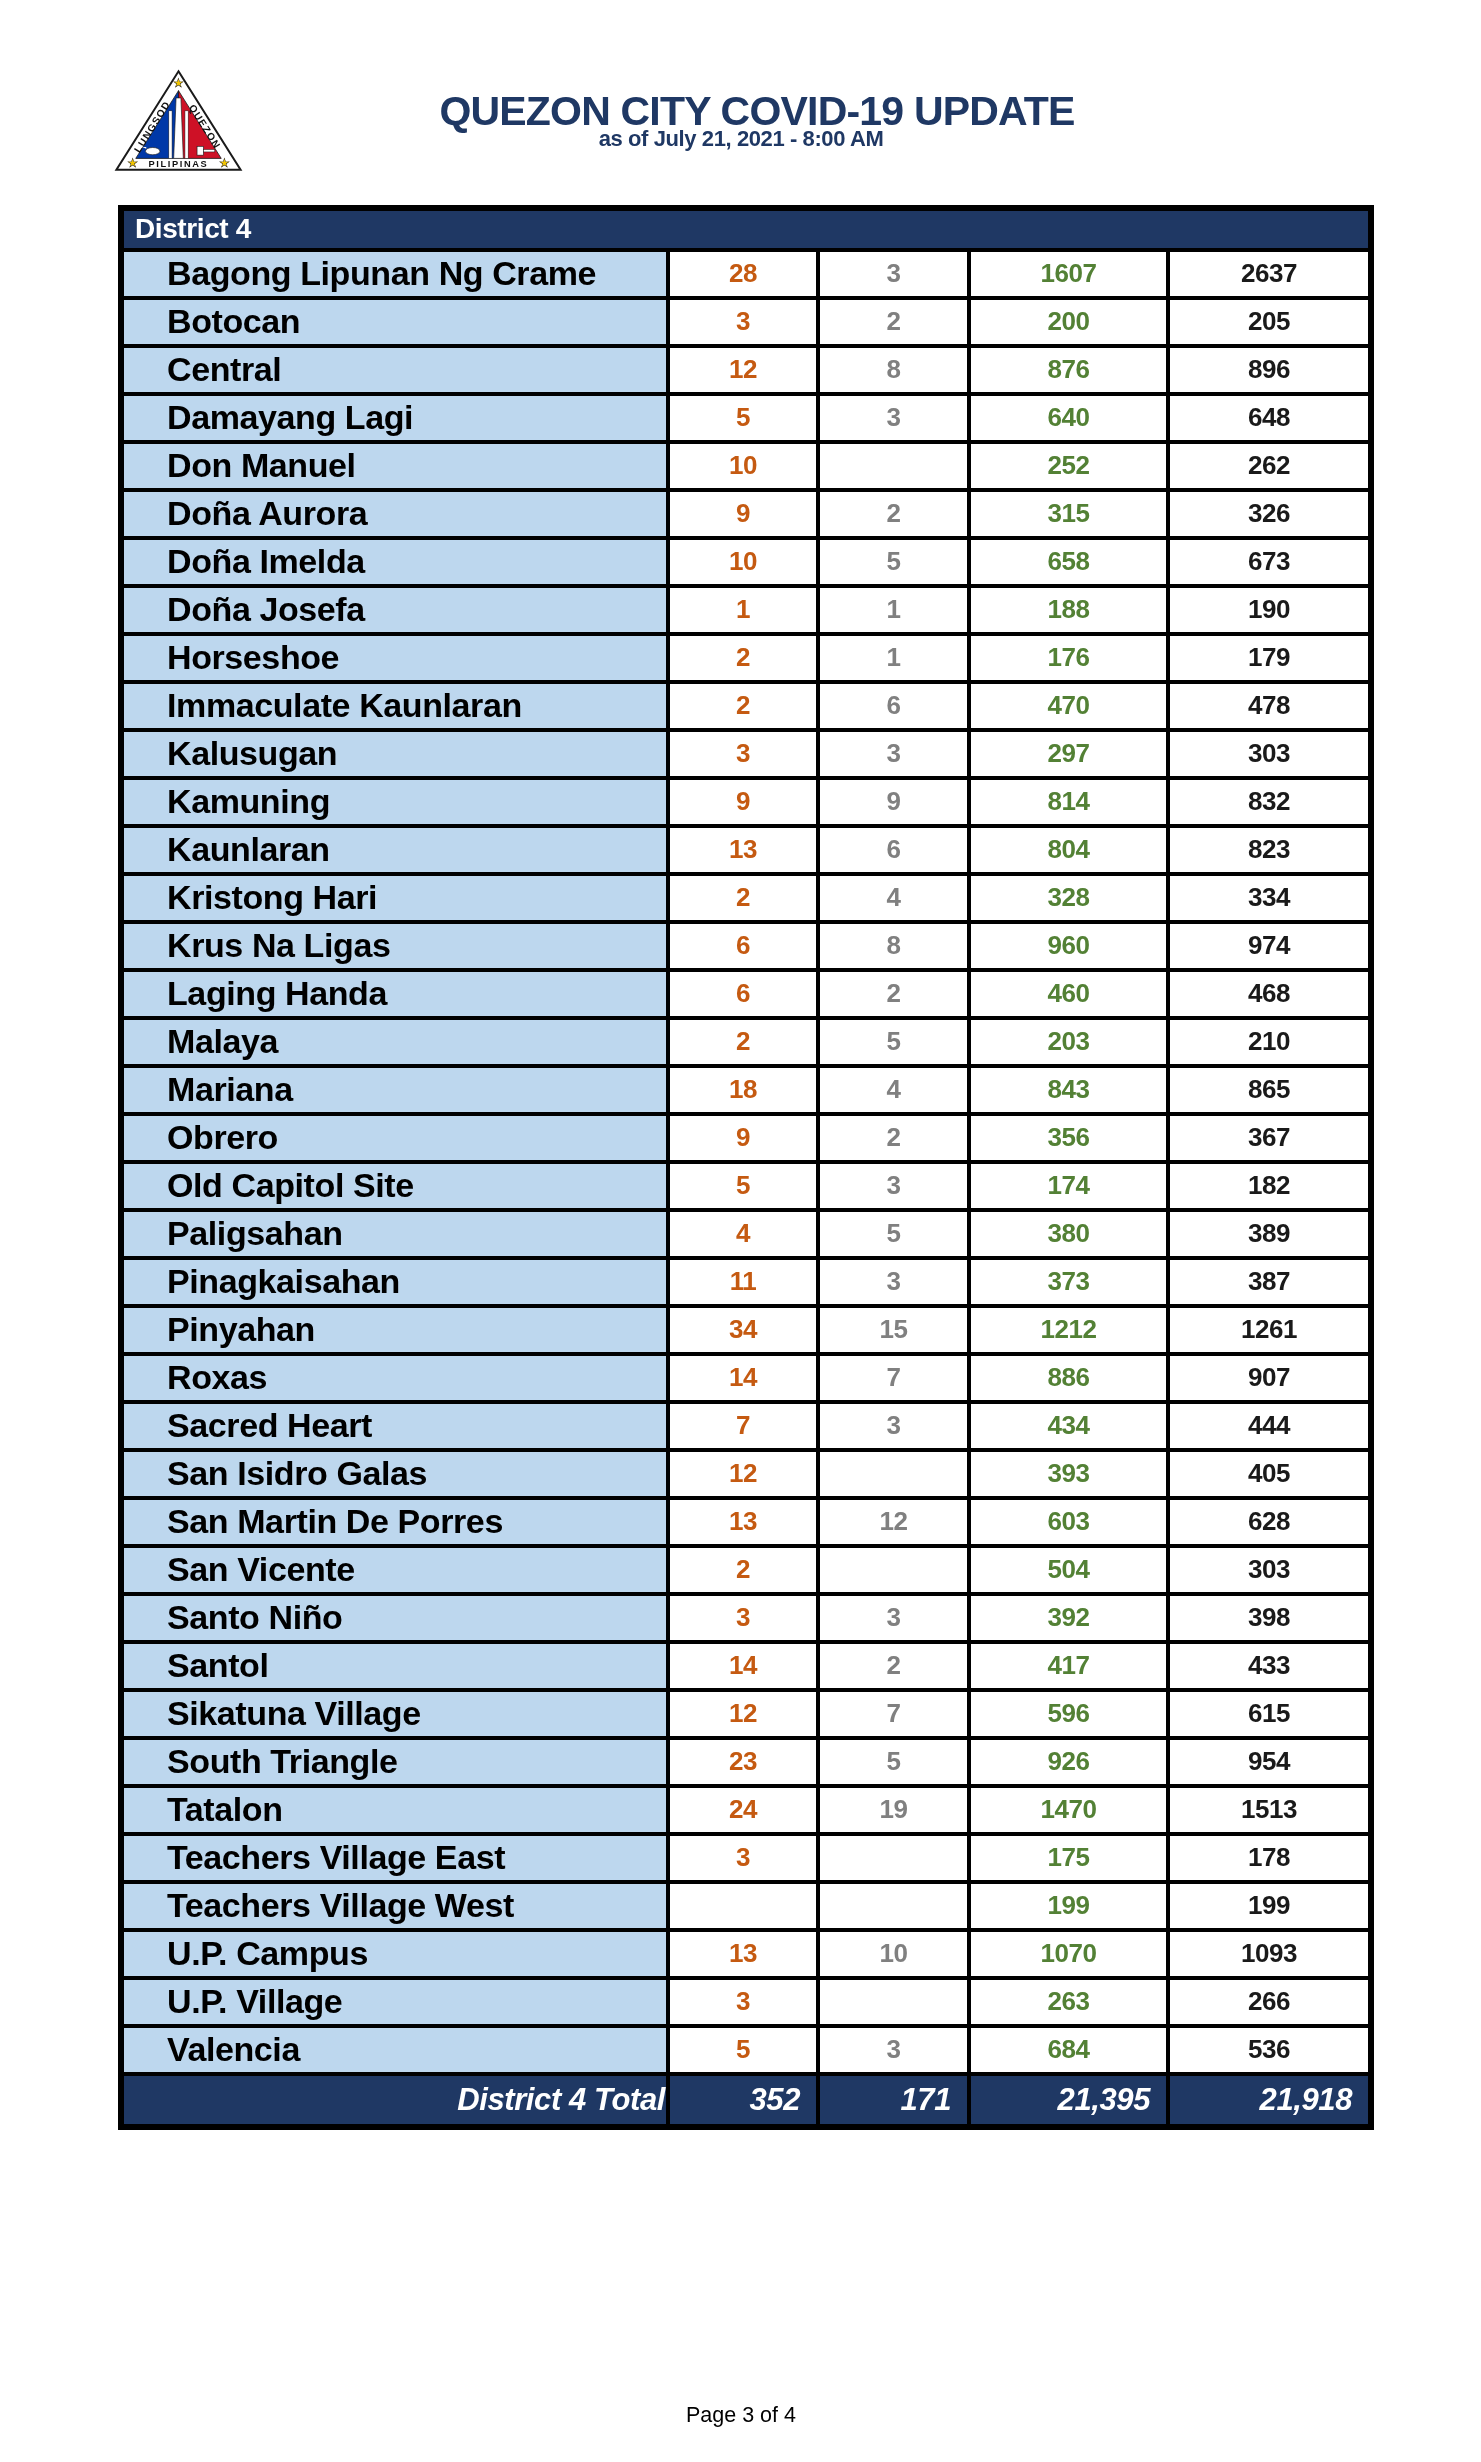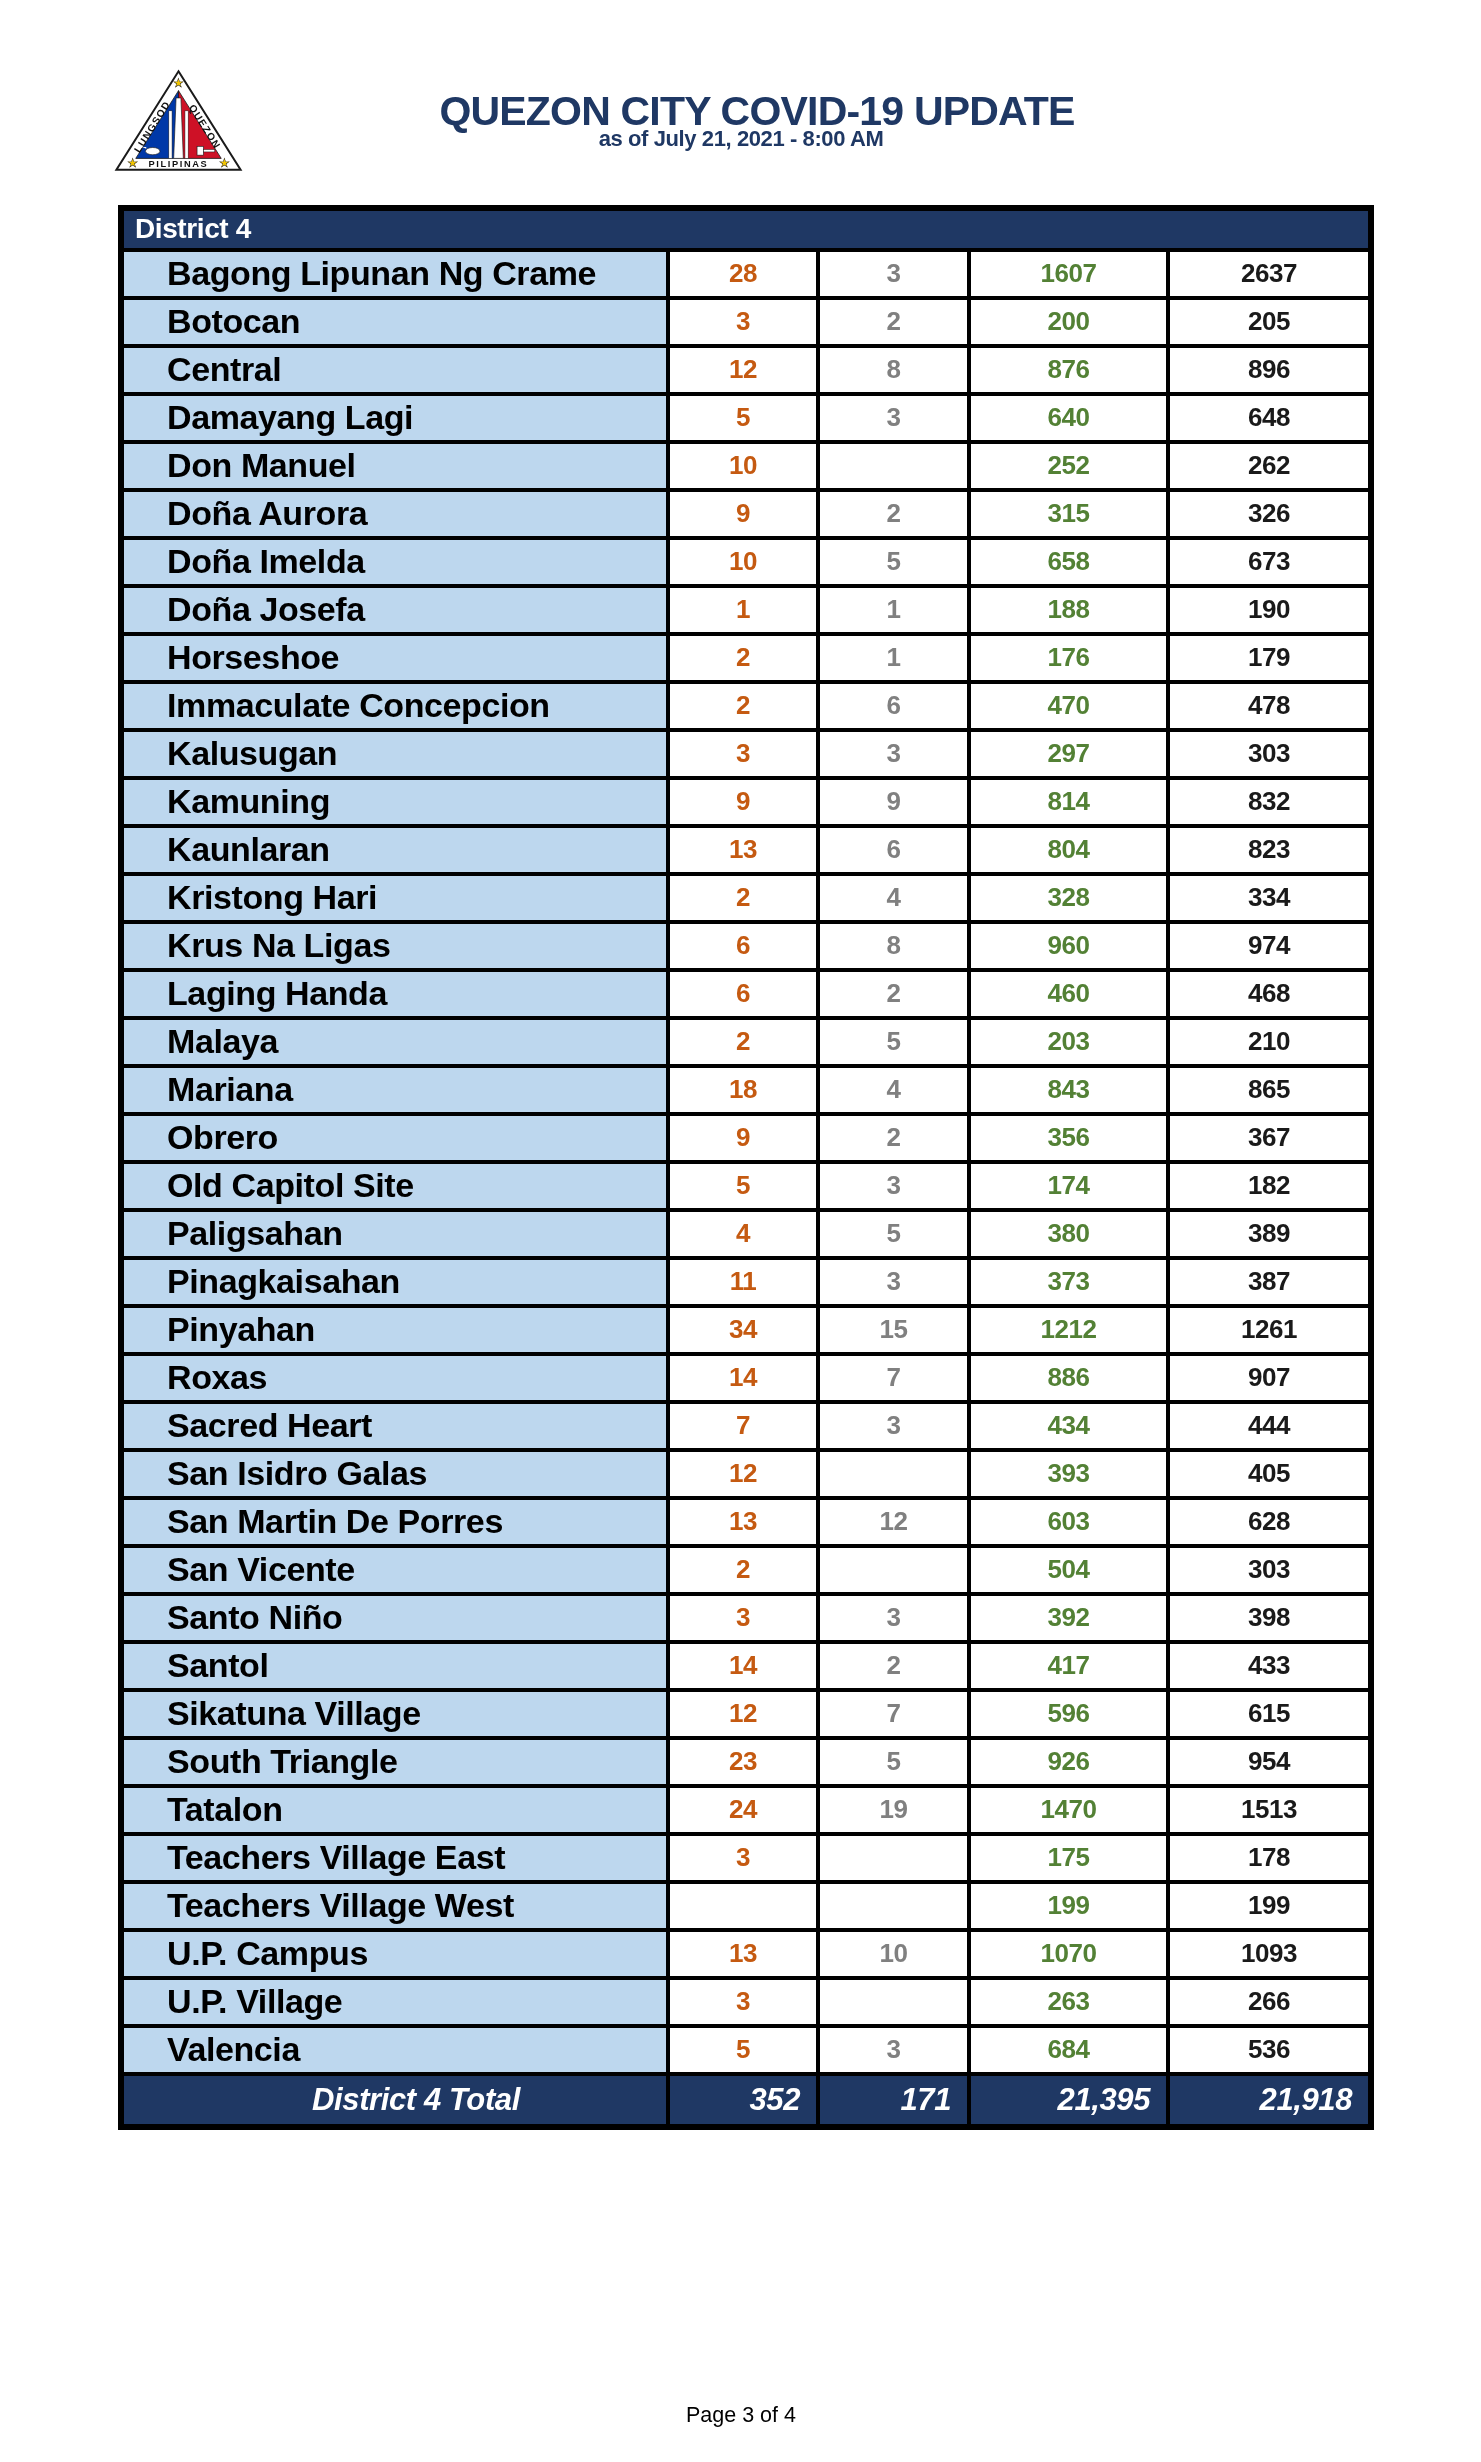--- a/index.html
+++ b/index.html
@@ -53,21 +53,21 @@
     color:#000;font-size:34px;
   }
   tbody td.cell-active{color:var(--orange);}
   tbody td.cell-died{color:var(--died-gray);}
   tbody td.cell-recovered{color:var(--green);}
   tbody td.cell-total{color:#1a1a1a;}
   .total-row td{
     background:var(--navy);color:#fff;font-weight:bold;font-style:italic;
     height:53px;font-size:31px;letter-spacing:-0.4px;
   }
-  .total-row .t-label{text-align:center;padding-left:43px;}
+  .total-row .t-label{text-align:right;padding-left:43px;}
   .total-row .t-num{text-align:right;padding-right:16px;}
   .page-footer{
     position:absolute;top:2403px;left:0;width:100%;text-align:center;
     color:#000;font-size:21.5px;
   }
 </style>
 </head>
 <body>
 
 <div>
@@ -172,21 +172,21 @@
         <td class="cell-total">190</td>
       </tr>
       <tr>
         <td class="cell-barangay">Horseshoe</td>
         <td class="cell-active">2</td>
         <td class="cell-died">1</td>
         <td class="cell-recovered">176</td>
         <td class="cell-total">179</td>
       </tr>
       <tr>
-        <td class="cell-barangay">Immaculate Concepcion</td>
+        <td class="cell-barangay">Immaculate Kaunlaran</td>
         <td class="cell-active">2</td>
         <td class="cell-died">6</td>
         <td class="cell-recovered">470</td>
         <td class="cell-total">478</td>
       </tr>
       <tr>
         <td class="cell-barangay">Kalusugan</td>
         <td class="cell-active">3</td>
         <td class="cell-died">3</td>
         <td class="cell-recovered">297</td>

